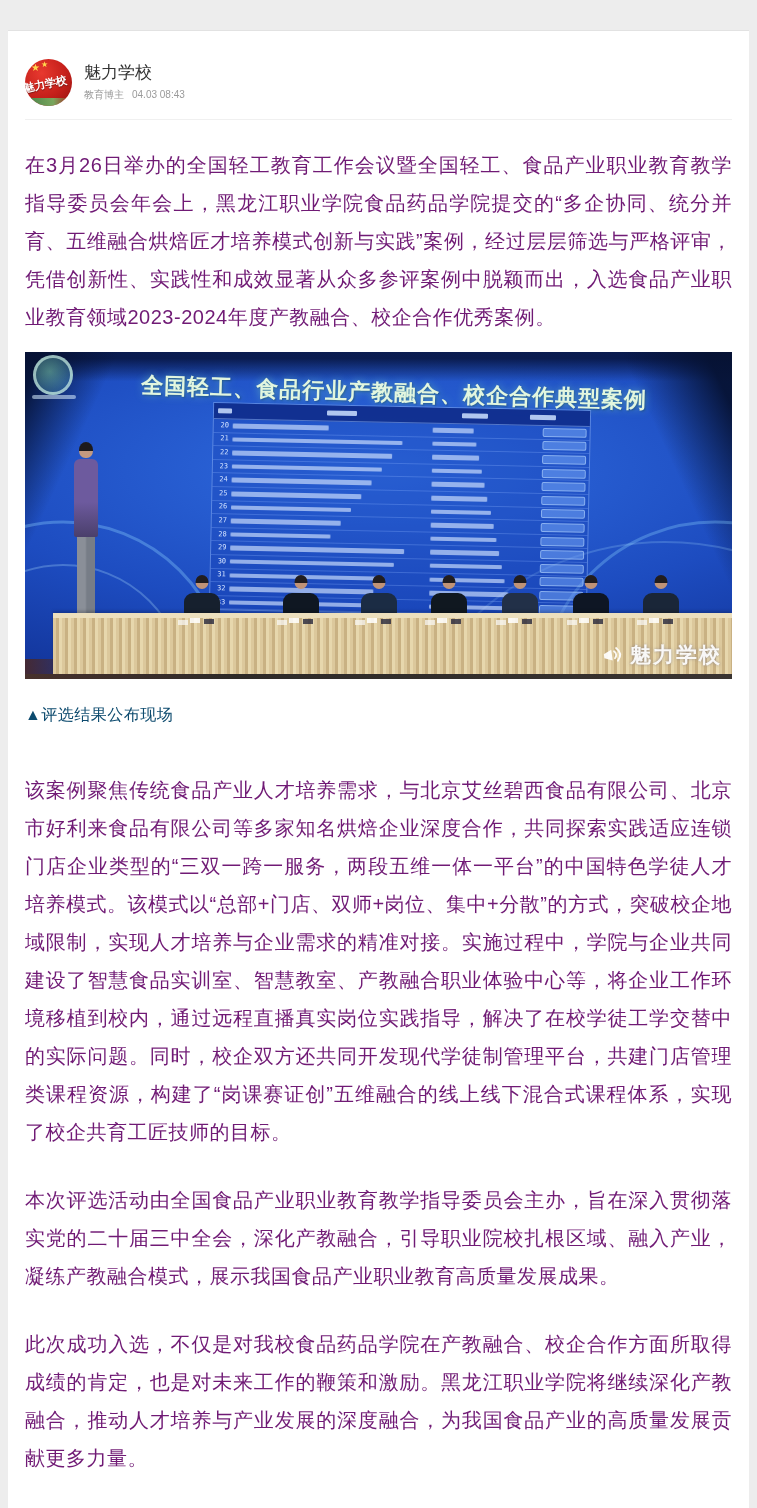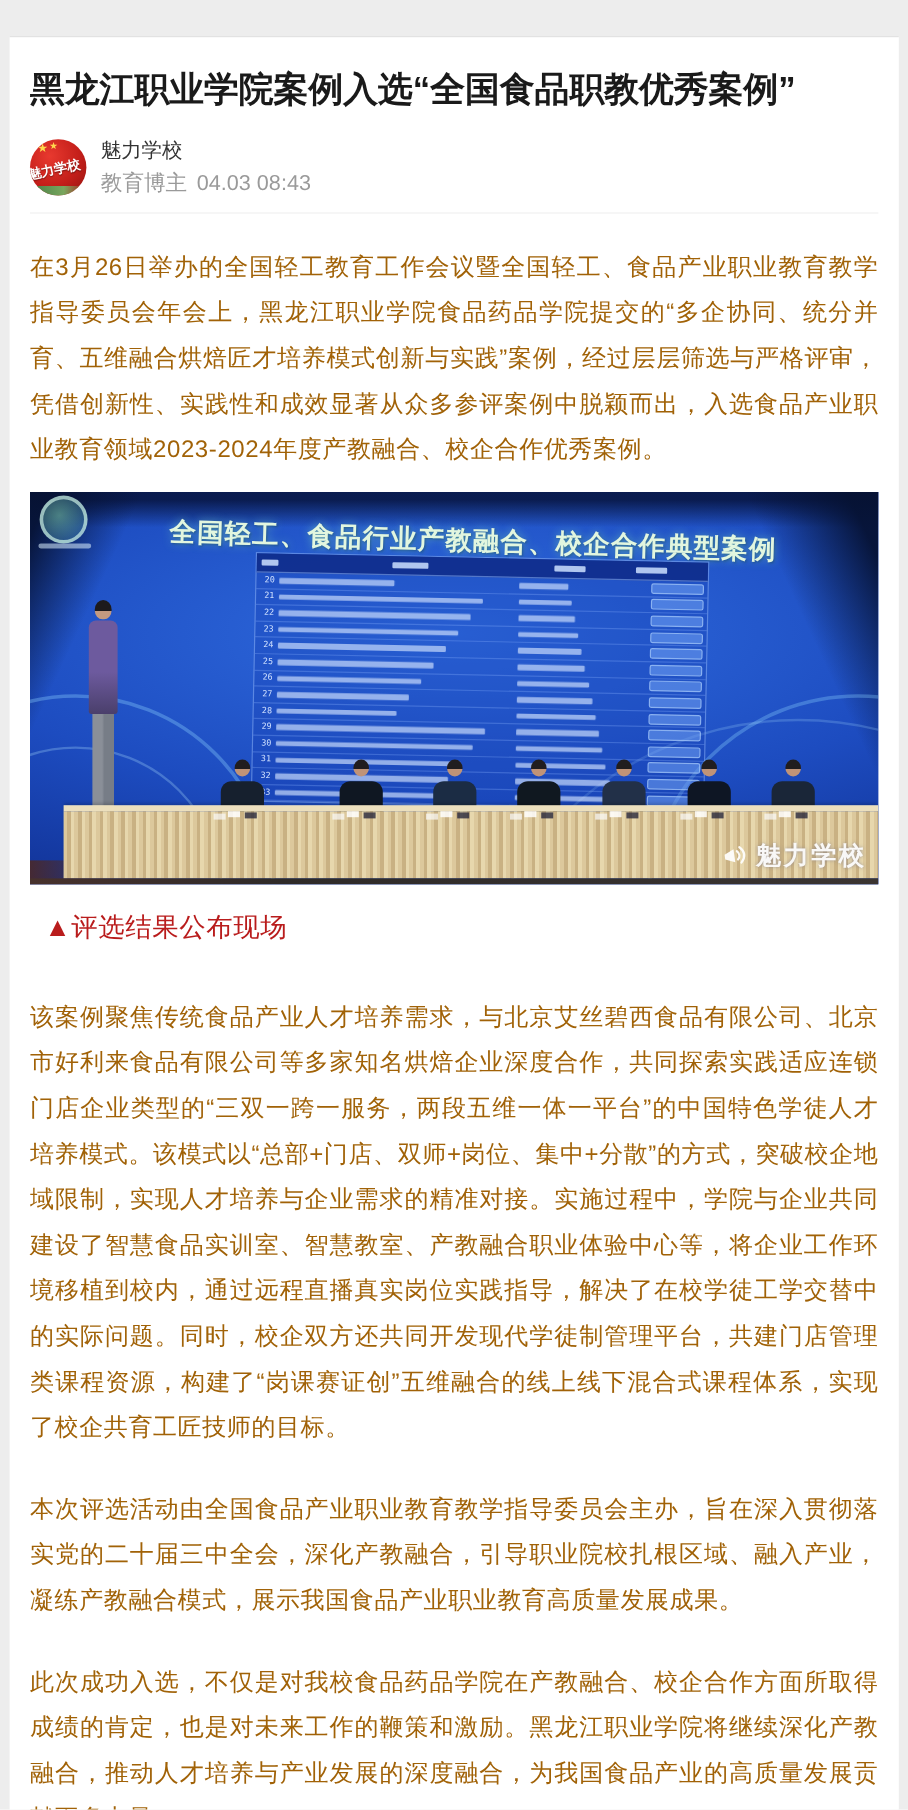--- a/index.html
+++ b/index.html
@@ -35,27 +35,27 @@
     color:#fff;font-weight:700;font-size:11px;letter-spacing:0;
     transform:rotate(-12deg);text-shadow:0 1px 1px rgba(0,0,0,.4);
     white-space:nowrap;
   }
   .avatar .av-green{
     position:absolute;left:0;bottom:-2px;width:100%;height:10px;
     background:linear-gradient(90deg,#2e8f4e,#6fbf6a 60%,transparent);
     opacity:.85;
   }
   .author-name{font-size:17px;color:#333;line-height:1.3;}
-  .author-sub{font-size:18px;color:#9a9a9a;margin-top:3px;}
+  .author-sub{font-size:10px;color:#9a9a9a;margin-top:3px;}
   .author-sub span{margin-right:8px;}
   .divider{height:1px;background:#f0f0f0;margin:12px 0 0;}
   article{margin-top:26px;}
   p.body-p{
     margin:0 0 30px;
-    font-size:20px;line-height:38px;color:#a16207;
+    font-size:20px;line-height:38px;color:#701a75;
     text-align:justify;letter-spacing:.5px;
   }
   p.body-p.first{margin-bottom:16px;}
   p.body-p.last{margin-bottom:0;}
 
   
   figure.photo{
     position:relative;margin:0;width:707px;height:327px;overflow:hidden;
     background:radial-gradient(130% 95% at 50% 36%, #2f6bdf 0%, #1d4cc0 45%, #123499 76%, #0b1f6a 100%);
     cursor:pointer;
@@ -165,30 +165,29 @@
     background:linear-gradient(90deg,rgba(74,40,40,.9),transparent);
   }
   .watermark{
     position:absolute;right:10px;bottom:10px;z-index:6;
     display:flex;align-items:center;gap:5px;
     color:rgba(255,255,255,.92);font-size:21px;font-weight:700;letter-spacing:2px;
     text-shadow:0 0 3px rgba(110,110,140,.6);
   }
   .watermark svg{transform:rotate(-8deg);}
   p.caption{
-    margin:25px 12px 45px;
-    font-size:22px;line-height:22px;color:#b91c1c;letter-spacing:.5px;
+    margin:25px 0 45px;
+    font-size:16px;line-height:22px;color:#0c4a6e;letter-spacing:.5px;
   }
 </style>
 </head>
 <body>
 
 <div class="card">
 
-  <h1 class="title">黑龙江职业学院案例入选“全国食品职教优秀案例”</h1>
 
   <div class="author-row">
     <div class="avatar">
       <span class="av-star s1">★</span>
       <span class="av-star s2">★</span>
       <span class="av-text">魅力学校</span>
       <span class="av-green"></span>
     </div>
     <div class="author-meta">
       <div class="author-name">魅力学校</div>

